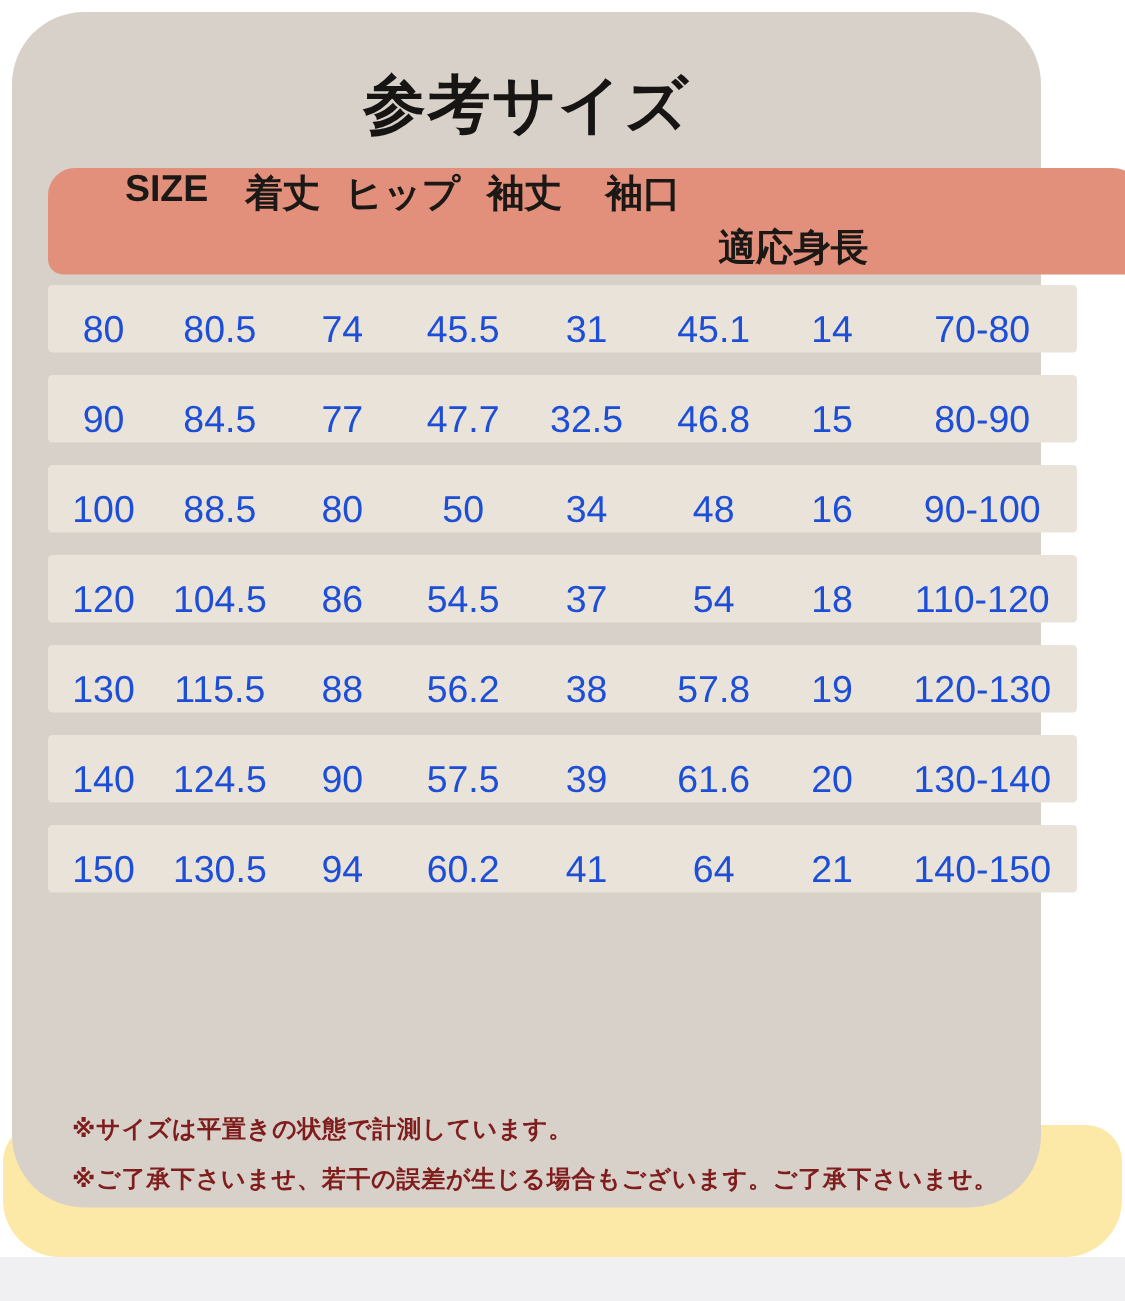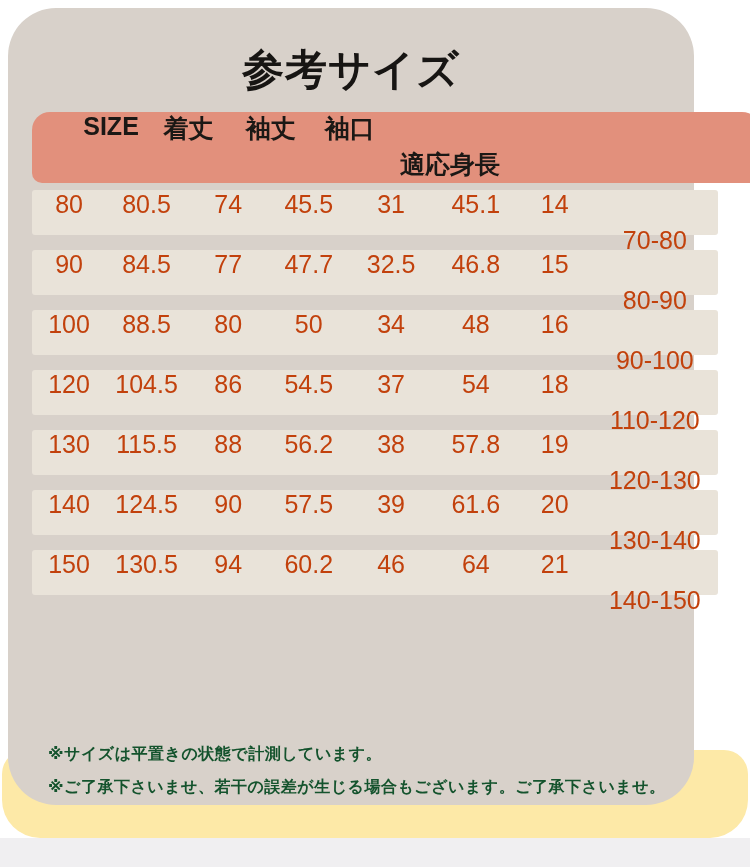--- a/index.html
+++ b/index.html
@@ -74,63 +74,64 @@
     width: 686px;
     display: flex;
     flex-direction: column;
     row-gap: 15px;
   }
   .row {
     height: 45px;
     background: #e9e3d9;
     border-radius: 3px;
     display: flex;
-    align-items: flex-start;
+    align-items: flex-end;
     font-size: 25px;
-    color: #c2410c;
+    color: #1d4ed8;
   }
   .cell { text-align: center; white-space: nowrap; }
   .c0 { width: 10.8%; }
   .c1 { width: 11.8%; }
   .c2 { width: 12.0%; }
   .c3 { width: 11.5%; }
   .c4 { width: 12.5%; }
   .c5 { width: 12.2%; }
   .c6 { width: 10.8%; }
   .c7 { width: 18.4%; margin-top: 36px; }
   .notes {
     position: absolute;
     left: 40px;
     top: 729px;
     width: 660px;
   }
   .note {
     font-size: 16px;
     font-weight: bold;
     line-height: 33px;
-    color: #14532d;
+    color: #7f1d1d;
     letter-spacing: 0.5px;
     white-space: nowrap;
   }
 </style>
 </head>
 <body>
 
 <div class="stage">
 
   <div class="yellow-band"></div>
   <div class="bottom-strip"></div>
 
   <div class="card">
 
     <div class="title">参考サイズ</div>
 
     <div class="thead">
       <div class="cell c0">SIZE</div>
       <div class="cell c1">着丈</div>
+      <div class="cell c3">ヒップ</div>
       <div class="cell c5">袖丈</div>
       <div class="cell c6">袖口</div>
       <div class="cell c7">適応身長</div>
     </div>
 
     <div class="tbody">
         <div class="row">
     <div class="cell c0">80</div>
     <div class="cell c1">80.5</div>
     <div class="cell c2">74</div>
@@ -188,21 +189,21 @@
     <div class="cell c4">39</div>
     <div class="cell c5">61.6</div>
     <div class="cell c6">20</div>
     <div class="cell c7">130-140</div>
   </div>
         <div class="row">
     <div class="cell c0">150</div>
     <div class="cell c1">130.5</div>
     <div class="cell c2">94</div>
     <div class="cell c3">60.2</div>
-    <div class="cell c4">46</div>
+    <div class="cell c4">41</div>
     <div class="cell c5">64</div>
     <div class="cell c6">21</div>
     <div class="cell c7">140-150</div>
   </div>
       </div>
 
     <div class="notes">
       <div class="note">※サイズは平置きの状態で計測しています。</div>
       <div class="note">※ご了承下さいませ、若干の誤差が生じる場合もございます。ご了承下さいませ。</div>
     </div>

